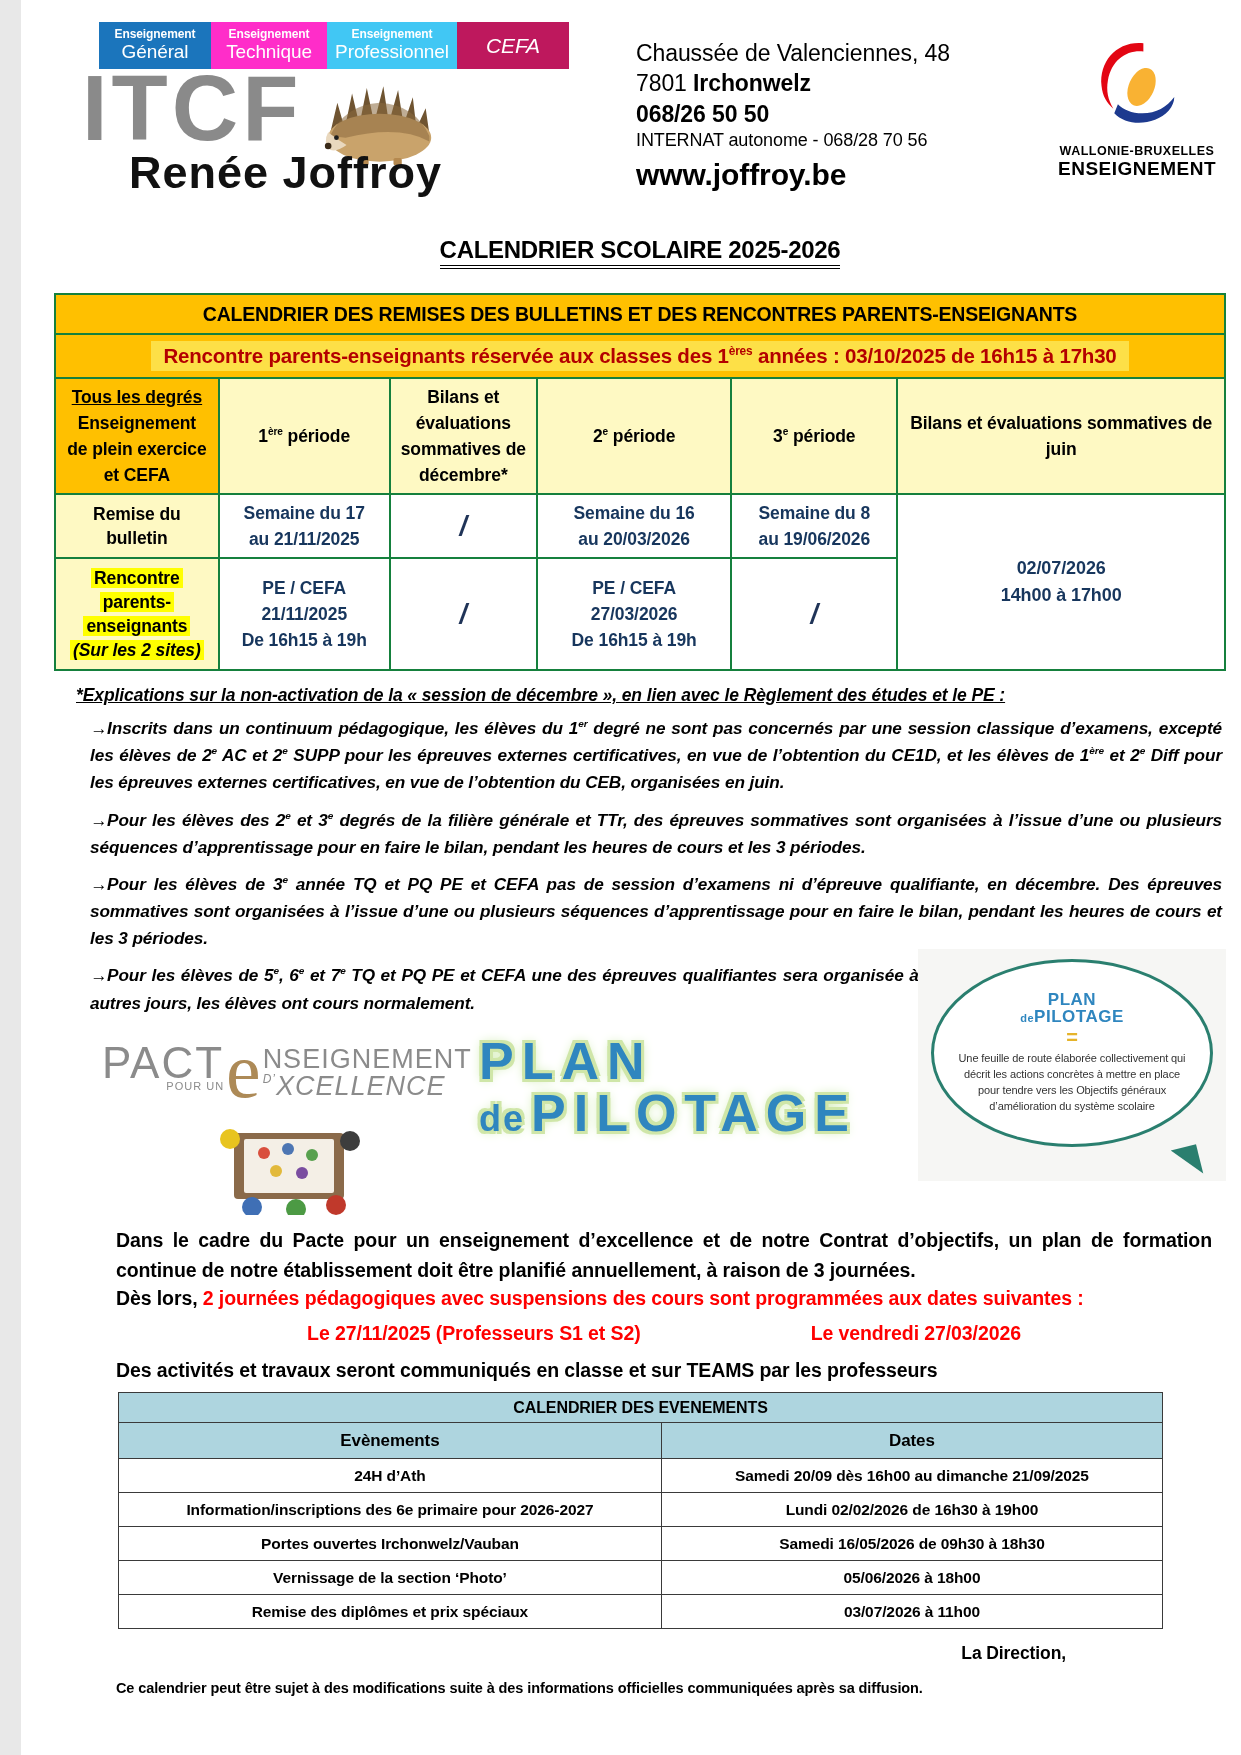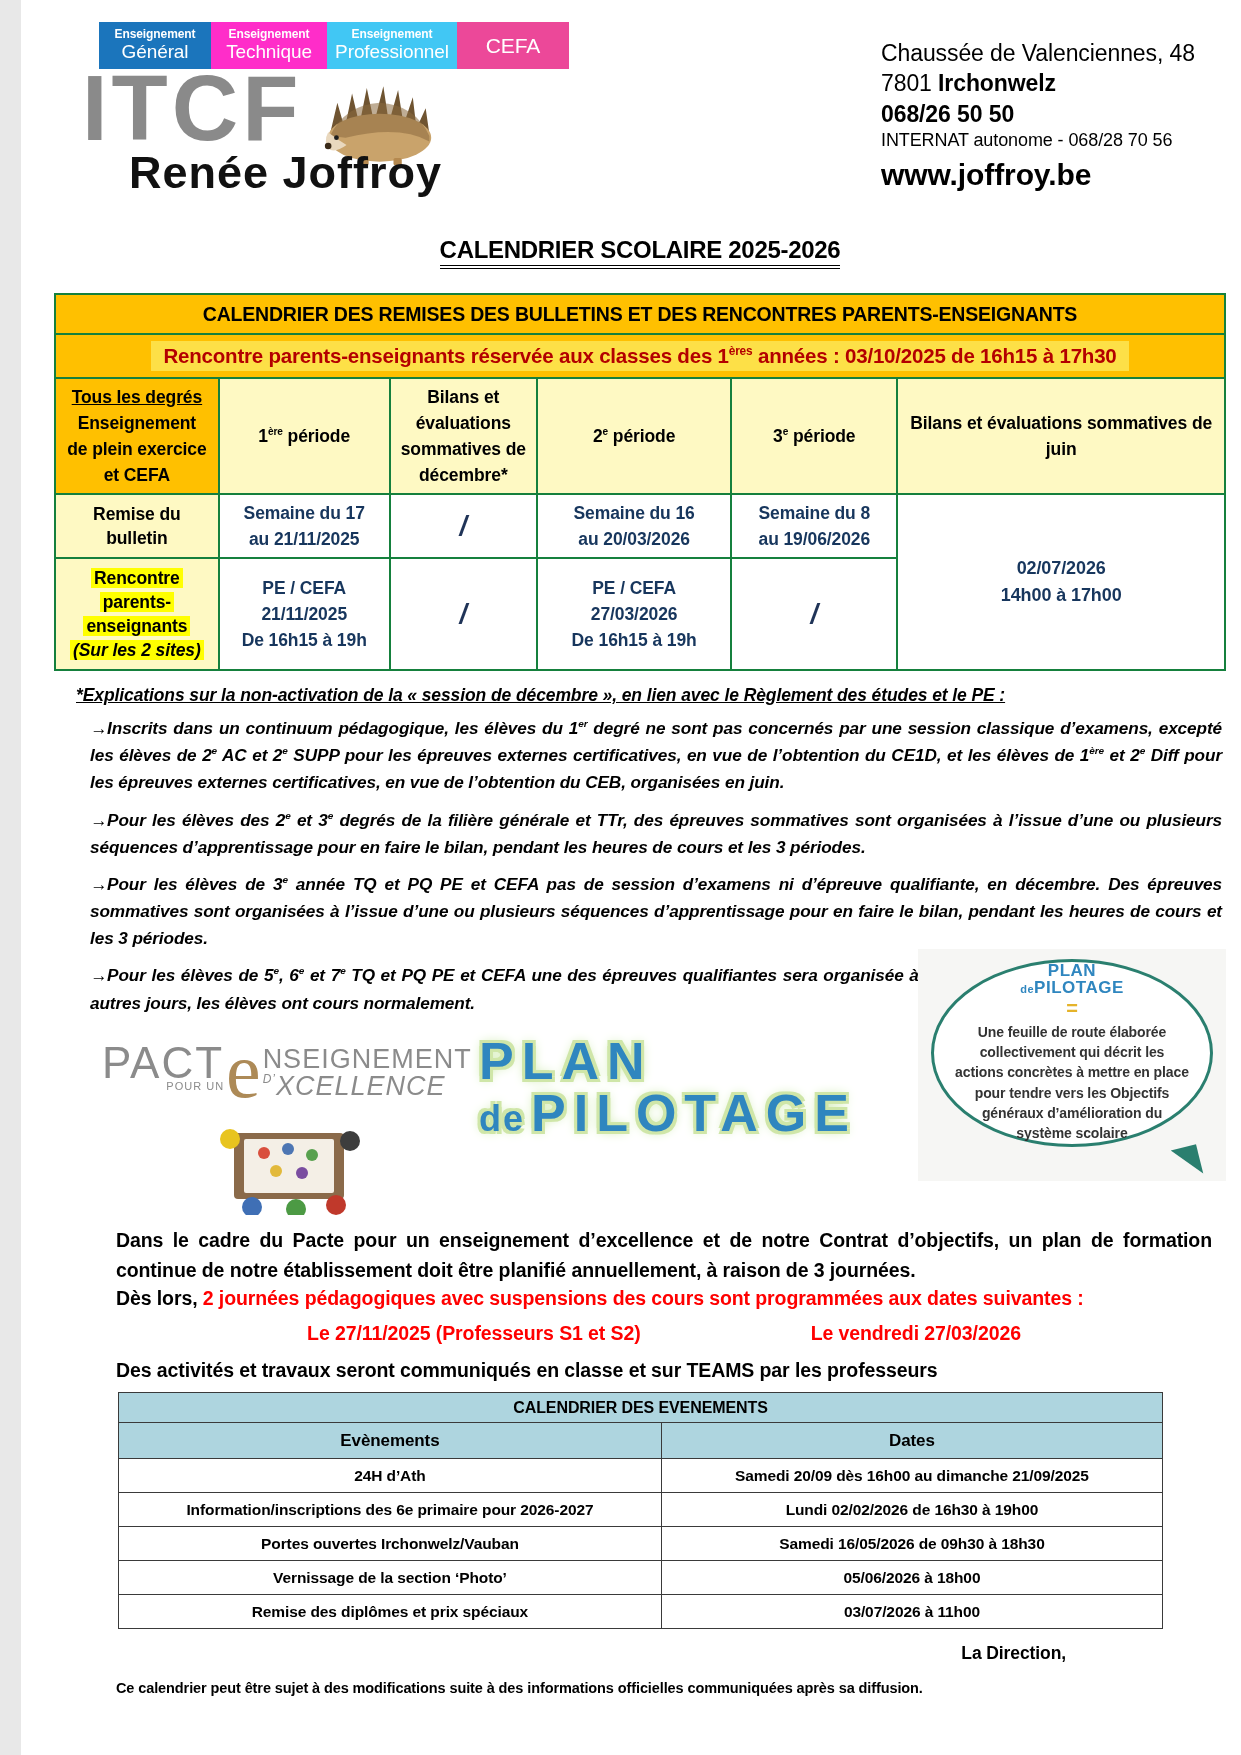--- a/index.html
+++ b/index.html
@@ -7,21 +7,21 @@
         font-family:"Liberation Sans", sans-serif;color:#000;box-sizing:border-box;
         padding:22px 36px 0 33px;letter-spacing:-0.1px;margin-left:21px;}
   
   .hdr{display:flex;justify-content:space-between;align-items:flex-start;height:188px;}
   .logo-block{width:515px;flex:0 0 auto;}
   .tabs{display:flex;margin-left:45px;height:47px;width:470px;}
   .tab{color:#fff;display:flex;flex-direction:column;justify-content:center;align-items:center;line-height:1.1;}
   .tab1{background:#1B75BC;flex:0 0 112px;}
   .tab2{background:#FF2DC9;flex:0 0 116px;}
   .tab3{background:#41C7F4;flex:0 0 130px;}
-  .tab4{background:#ec4899;flex:1 1 auto;}
+  .tab4{background:#be185d;flex:1 1 auto;font-style:italic;}
   .tab-top{font-size:12px;font-weight:bold;}
   .tab-bottom{font-size:19px;}
   .tab4 .tab-bottom{font-size:21px;}
   .itcf-row{display:flex;align-items:flex-start;margin-top:2px;}
   .itcf{font-size:92px;font-weight:bold;color:#8a8a8a;line-height:0.82;margin-left:28px;letter-spacing:4px;}
   .hedgehog{margin-left:4px;margin-top:6px;}
   .school-name{font-size:45px;font-weight:bold;color:#111;margin:-26px 0 0 75px;letter-spacing:1px;}
   .contact{width:345px;flex:0 0 auto;margin-top:16px;line-height:1.32;}
   .c1{font-size:23px;}
   .c2{font-size:23px;}
@@ -81,21 +81,21 @@
   .plan-l2{font-size:52px;}
   .plan-de{font-size:36px;letter-spacing:2px;margin-right:6px;}
   .bubble-box{position:absolute;right:0px;top:-78px;width:308px;height:232px;background:#f6f6f4;
               display:flex;justify-content:center;align-items:flex-start;padding-top:10px;box-sizing:border-box;}
   .bubble{width:282px;height:188px;border:3px solid #2a7f6f;border-radius:50%;background:#fff;
           display:flex;flex-direction:column;align-items:center;justify-content:center;text-align:center;
           padding:10px 20px;box-sizing:border-box;}
   .bub-title{color:#2f86bf;font-weight:bold;font-size:17px;line-height:1.0;letter-spacing:0.5px;}
   .bub-de{font-size:11px;}
   .bub-eq{color:#E5B32A;font-weight:bold;font-size:20px;line-height:1.0;margin:2px 0;}
-  .bub-text{font-size:14px;font-weight:bold;color:#333;line-height:1.45;margin-top:2px;}
+  .bub-text{font-size:11px;font-weight:normal;color:#333;line-height:1.45;margin-top:2px;}
   .bubble-tail{position:absolute;right:26px;bottom:4px;width:0;height:0;
                border-left:26px solid transparent;border-top:30px solid #2a7f6f;transform:rotate(-14deg);}
   
   .pacte-sec{margin-top:8px;padding:0 14px 0 62px;}
   .ps1{font-size:19.5px;font-weight:bold;line-height:1.55;text-align:justify;}
   .ps2{font-size:19.5px;font-weight:bold;margin-top:2px;}
   .red{color:#FF0000;}
   .dates-line{display:flex;justify-content:center;gap:170px;margin-top:12px;
               font-size:19.5px;font-weight:bold;color:#FF0000;}
   .ps3{font-size:19.5px;font-weight:bold;margin-top:14px;}
@@ -155,20 +155,31 @@
     </div>
 
     <div class="contact">
       <div class="c1">Chaussée de Valenciennes, 48</div>
       <div class="c2"><span>7801 </span><b>Irchonwelz</b></div>
       <div class="c3">068/26 50 50</div>
       <div class="c4">INTERNAT autonome - 068/28 70 56</div>
       <div class="c5">www.joffroy.be</div>
     </div>
 
+    <div class="wbe">
+      <span>
+        <svg width="100" height="100" viewBox="0 0 110 110">
+          <path d="M62,8 C34,5 13,27 16,55 C17,66 22,74 29,80 C23,70 21,60 23,49 C27,26 44,15 62,17 Z" fill="#E30613"></path>
+          <ellipse cx="60" cy="56" rx="14" ry="22" transform="rotate(24 60 56)" fill="#F9B233"></ellipse>
+          <path d="M30,85 C44,100 74,99 90,82 C94,77 96,72 96,67 C88,78 76,85 61,85 C49,85 40,81 34,75 Z" fill="#1D3A8F"></path>
+        </svg>
+      </span>
+      <div class="wbe1">WALLONIE-BRUXELLES</div>
+      <div class="wbe2">ENSEIGNEMENT</div>
+    </div>
   </header>
 
   <h1 class="title">CALENDRIER SCOLAIRE 2025-2026</h1>
 
   <table class="mt">
     <colgroup>
         <col class="w1">
         <col class="w2">
         <col class="w3">
         <col class="w4">

